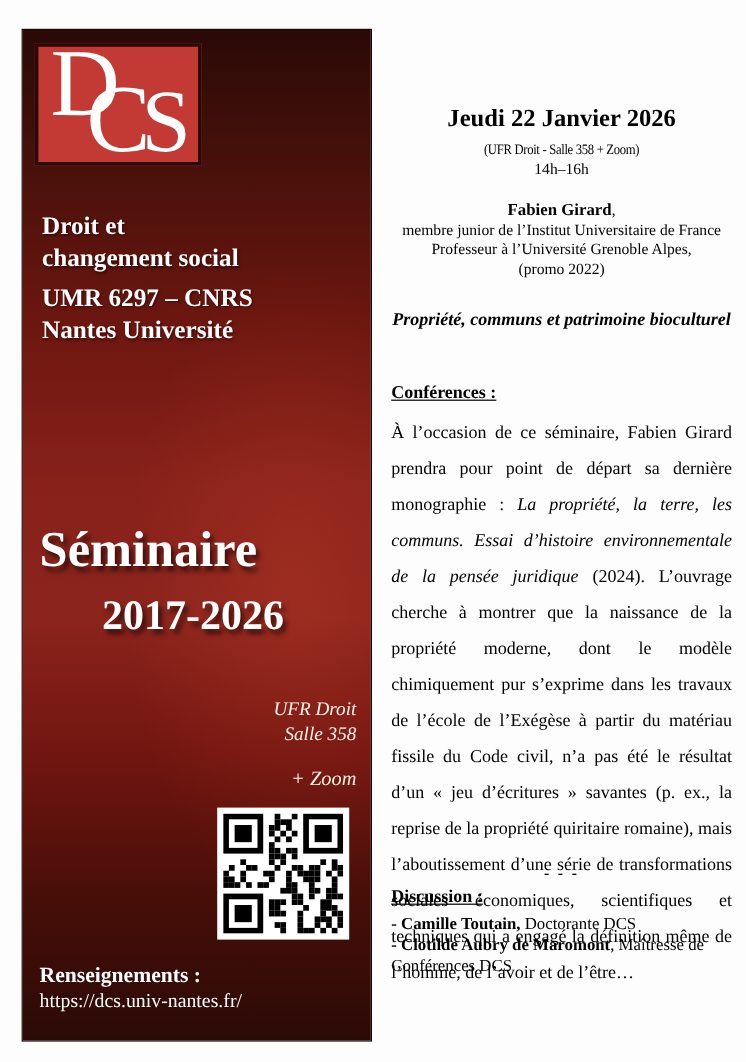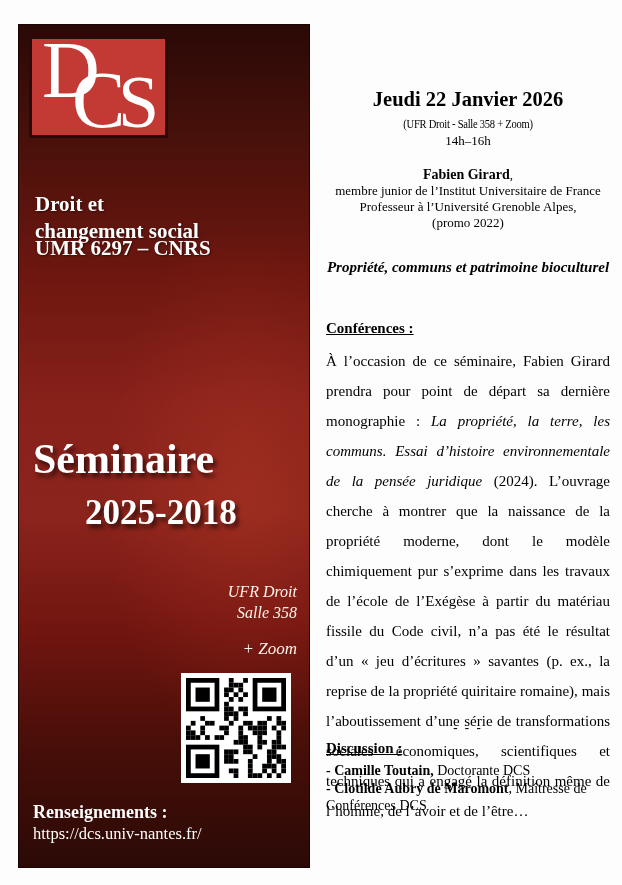--- a/index.html
+++ b/index.html
@@ -24,21 +24,21 @@
   .logo-box{
     position:absolute;left:10px;top:11px;width:139px;height:102px;
     background:#c23a33;border:3px solid #2a0a08;box-sizing:border-box;
   }
   .logo-box span{position:absolute;color:#fff;line-height:1;font-weight:400;}
   .logo-d{left:10px;top:-9px;font-size:80px;}
   .logo-c{left:40px;top:21px;font-size:80px;}
   .logo-s{left:86px;top:26px;font-size:74px;}
 
   .org-block{position:absolute;left:16px;top:150px;color:#fff;font-weight:bold;
-    font-size:21px;line-height:27px;text-shadow:1px 1px 2px rgba(0,0,0,0.5);margin-top:16px;}
+    font-size:21px;line-height:27px;text-shadow:1px 1px 2px rgba(0,0,0,0.5);}
   .umr-block{position:absolute;left:16px;top:210px;color:#fff;font-weight:bold;
     font-size:21px;line-height:27px;text-shadow:1px 1px 2px rgba(0,0,0,0.5);}
 
   .seminaire{position:absolute;left:14px;top:410px;color:#fff;font-weight:bold;
     font-size:42px;text-shadow:3px 4px 4px rgba(0,0,0,0.6);}
   .years{position:absolute;left:66px;top:468px;color:#fff;font-weight:bold;
     font-size:35px;text-shadow:3px 4px 4px rgba(0,0,0,0.6);}
 
   .room-block{position:absolute;right:12px;top:556px;color:#fdf3ea;font-style:italic;
     font-size:16px;line-height:21px;text-align:right;}
@@ -95,24 +95,25 @@
       <span class="logo-s">S</span>
     </div>
 
     <div class="org-block">
       <div>Droit et</div>
       <div>changement social</div>
     </div>
 
     <div class="umr-block">
       <div>UMR 6297 – CNRS</div>
+      <div>Nantes Université</div>
     </div>
 
     <div class="seminaire">Séminaire</div>
-    <div class="years">2025-2018</div>
+    <div class="years">2017-2026</div>
 
     <div class="room-block">
       <div>UFR Droit</div>
       <div>Salle 358</div>
     </div>
 
     <div class="zoom-note">+ Zoom</div>
 
     <div class="qr">
       <svg viewBox="0 0 84 84">

